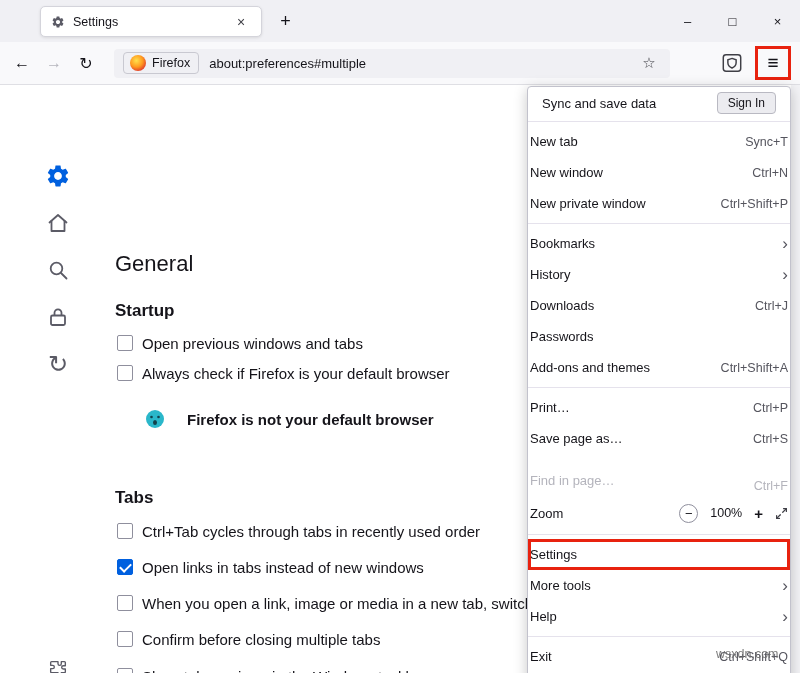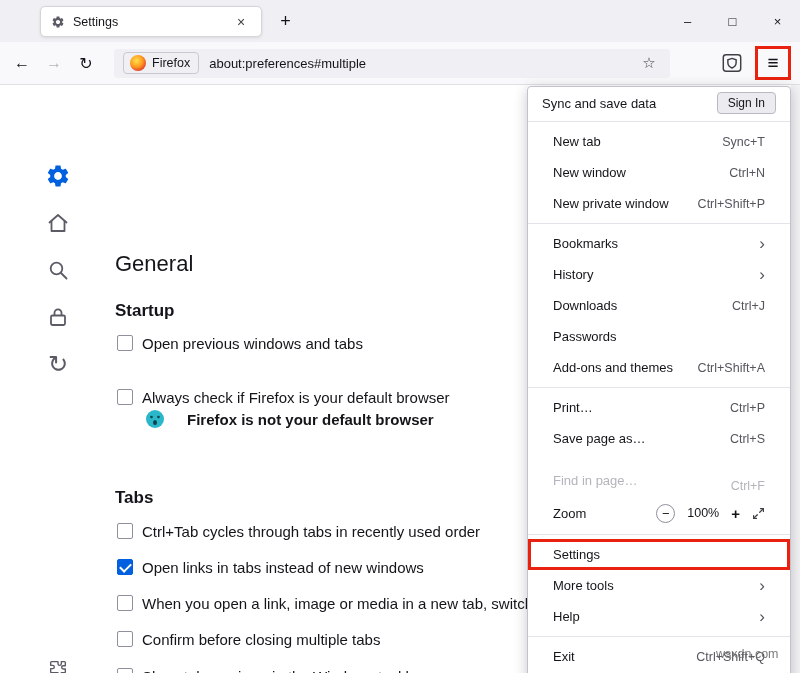--- a/index.html
+++ b/index.html
@@ -70,21 +70,21 @@
 
   
   .menu {
     position:absolute; left:527px; top:86px; width:264px; height:610px;
     background:#fff; border:1px solid #c2c2cc; border-radius:4px;
     box-shadow:0 3px 14px rgba(0,0,0,.22); z-index:10; padding-top:2px; font-size:13px;
   }
   .sync-row { height:28px; display:flex; align-items:center; padding:0 14px; }
   .signin-btn { margin-left:auto; font-size:12px; padding:3px 10px; background:#ececf0; border:1px solid #b9b9c2; border-radius:4px; color:#15141a;text-align:right; }
   .menu-sep { height:1px; background:#e5e2ec; margin:4px 0; }
-  .menu-row { height:31px; display:flex; align-items:center; padding:0 25px; color:#15141a; }
+  .menu-row { height:31px; display:flex; align-items:center; padding:0 2px; color:#15141a; }
   .menu-row .shortcut { margin-left:auto; color:#55555e; font-size:12.5px; }
   .menu-row .chev { margin-left:auto; color:#55555e; font-size:17px; line-height:1; }
   .menu-row.disabled, .menu-row.disabled .shortcut { color:#b4b4bc;margin-top:11px; }
   .menu-row.highlighted { box-shadow:inset 0 0 0 3px #e8220f; }
   .menu-row.zoom-row { height:34px; }
   .zoom-controls { margin-left:auto; display:flex; align-items:center; gap:12px; }
   .zoom-minus { width:19px; height:19px; border:1px solid #8f8f9d; border-radius:50%; display:flex; align-items:center; justify-content:center; font-size:13px; }
   .zoom-val { font-size:12.5px; }
   .zoom-plus { font-size:15px; font-weight:bold; }
   .fs-icon { color:#3f3f46; }
@@ -172,21 +172,21 @@
     </div>
 
     <div class="page-title">General</div>
 
     <div class="section-heading" style="top:216px">Startup</div>
 
     <div class="check-row" style="top:248px">
       <span class="checkbox"></span>
       <span class="check-label">Open previous windows and tabs</span>
     </div>
-    <div class="check-row" style="top:302px">
+    <div class="check-row" style="top:278px">
       <span class="checkbox"></span>
       <span class="check-label">Always check if Firefox is your default browser</span>
     </div>
 
     <div class="notice-row">
       <svg width="20" height="20" viewBox="0 0 20 20">
         <circle cx="10" cy="10" r="9" fill="#2ab7ca"></circle>
         <circle cx="6.5" cy="8" r="1.3" fill="#12414b"></circle>
         <circle cx="13.5" cy="8" r="1.3" fill="#12414b"></circle>
         <ellipse cx="10" cy="13.6" rx="2" ry="2.5" fill="#12414b"></ellipse>

